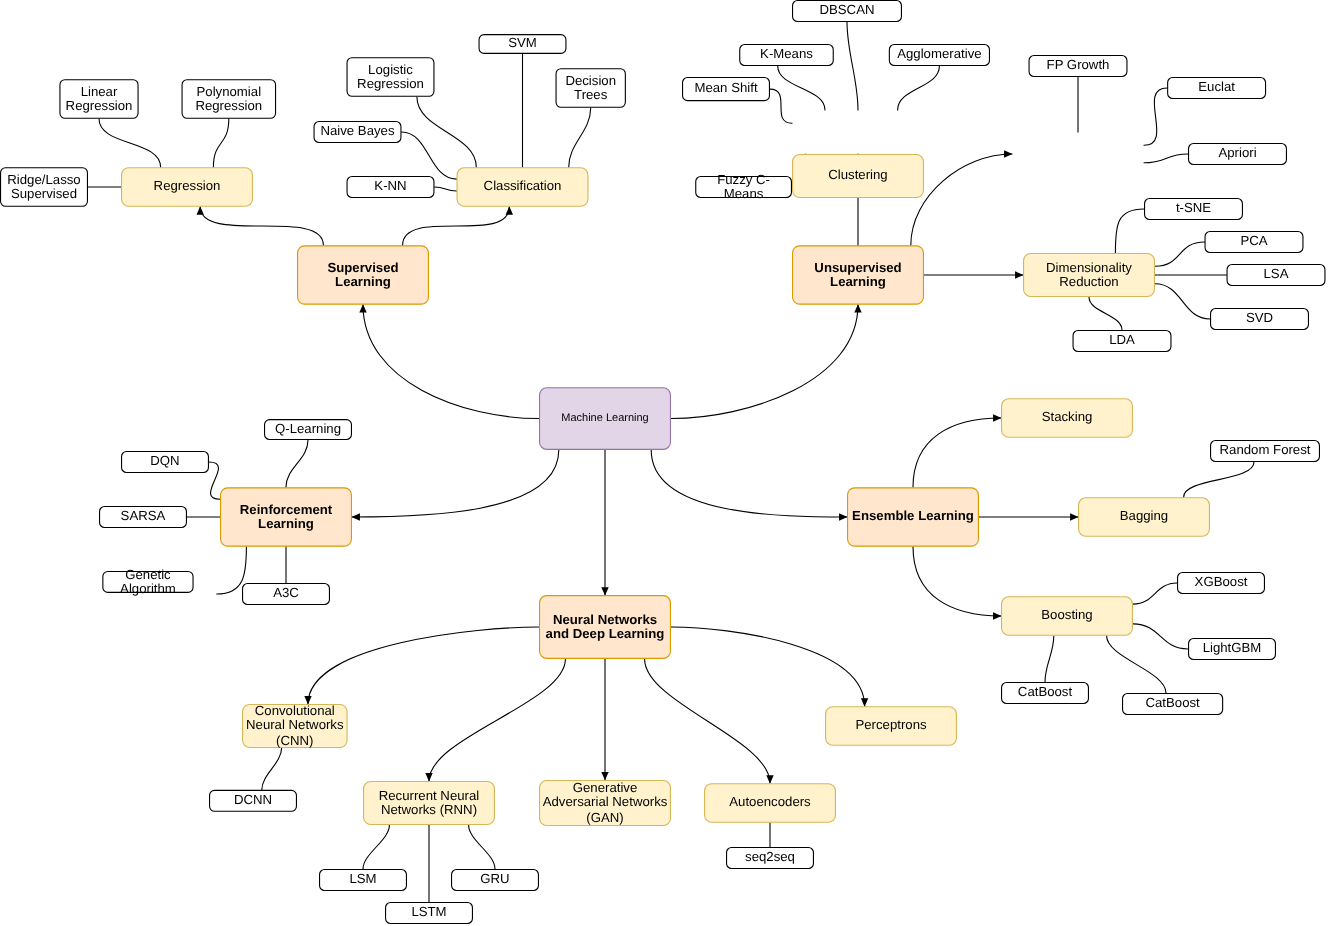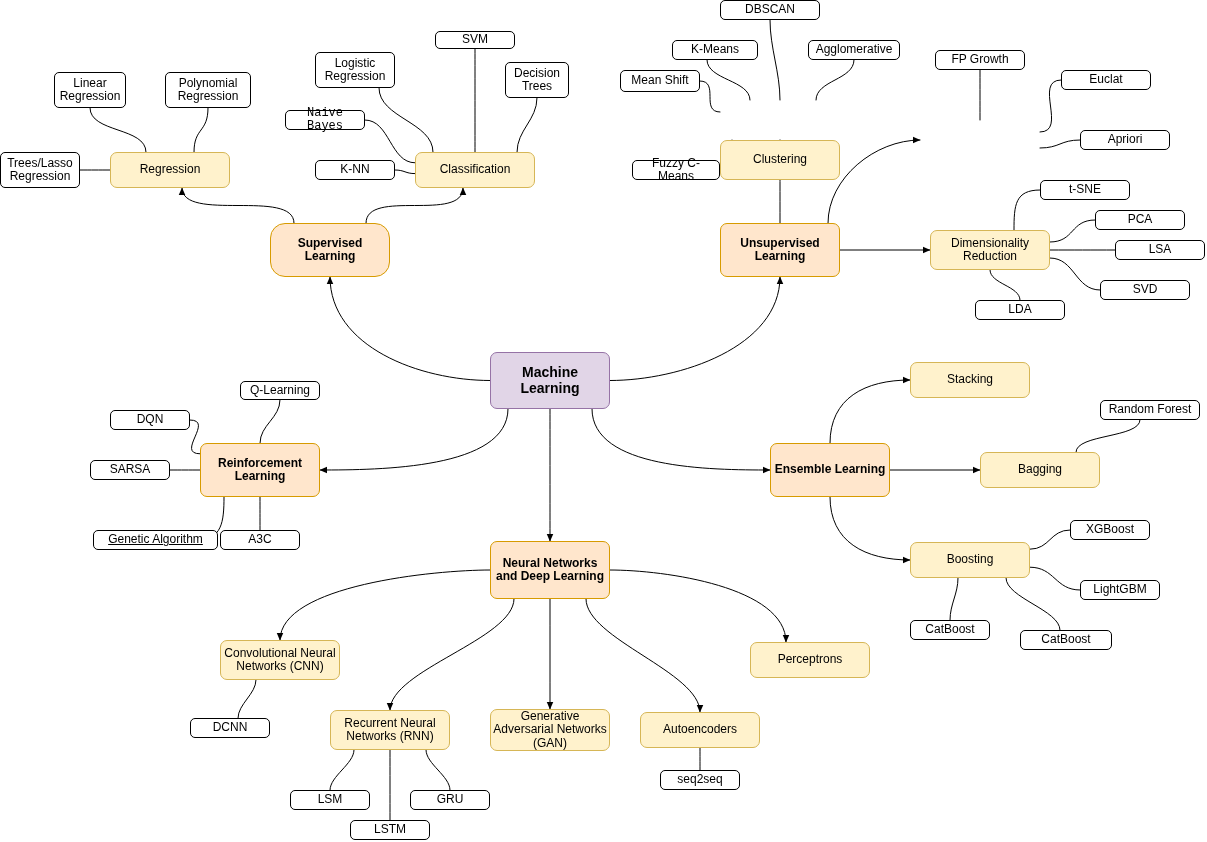--- a/index.html
+++ b/index.html
@@ -11,21 +11,21 @@
   }
   #canvas{position:absolute;left:0;top:0;width:1207px;height:842px;}
   #edge-layer{position:absolute;left:0;top:0;pointer-events:none;}
   .node{
     position:absolute;box-sizing:border-box;
     display:flex;align-items:center;justify-content:center;
     text-align:center;line-height:1.12;padding:1px 2px;
     border-radius:7px;
   }
   .node span{display:block;width:100%;}
-  .node.center{background:var(--center-fill,#E1D5E7);border:1px solid var(--center-stroke,#9673A6);font-weight:700;font-size:14px;}
+  .node.center{background:var(--center-fill,#E1D5E7);border:1px solid var(--center-stroke,#9673A6);font-weight:400;font-size:10px;}
   .node.branch{background:var(--branch-fill,#FFE6CC);border:1px solid var(--branch-stroke,#D79B00);font-weight:700;font-size:12px;}
   .node.topic{background:var(--topic-fill,#FFF2CC);border:1px solid var(--topic-stroke,#D6B656);font-size:12px;}
   .node.leaf{background:var(--leaf-fill,#FFFFFF);border:1px solid var(--leaf-stroke,#000000);font-size:12px;border-radius:5px;}
   .edge{fill:none;stroke:#000;stroke-width:1;stroke-linecap:round;}
 </style>
 </head>
 <body>
 
 <div id="canvas">
   <svg id="edge-layer" width="1207" height="842" viewBox="0 0 1207 842">
@@ -85,21 +85,21 @@
       <path d="M 610 570 C 665 570, 786 587, 786 642" class="edge" marker-end="url(#arrow)" style="stroke: rgb(0, 0, 0);"></path>
       <path d="M 256 680 C 256 694, 238 704, 238 718" class="edge" style="stroke: rgb(0, 0, 0);"></path>
       <path d="M 354 750 C 354 764, 330 776, 330 790" class="edge" style="stroke: rgb(0, 0, 0);"></path>
       <path d="M 390 750 C 390 770, 390 800, 390 820" class="edge" style="stroke: rgb(0, 0, 0);"></path>
       <path d="M 426 750 C 426 764, 450 776, 450 790" class="edge" style="stroke: rgb(0, 0, 0);"></path>
       <path d="M 700 748 C 700 758, 700 760, 700 770" class="edge" style="stroke: rgb(0, 0, 0);"></path>
     </svg>
 <div class="node center" style="left: 490px; top: 352px; width: 120px; height: 57px;">
       <span>Machine Learning</span>
     </div>
-    <div class="node branch" style="left: 270px; top: 223px; width: 120px; height: 54px; border-radius: 15px;">
+    <div class="node branch" style="left: 270px; top: 223px; width: 120px; height: 54px;">
       <span>Supervised Learning</span>
     </div>
     <div class="node branch" style="left: 720px; top: 223px; width: 120px; height: 54px;">
       <span>Unsupervised Learning</span>
     </div>
     <div class="node branch" style="left: 200px; top: 443px; width: 120px; height: 54px;">
       <span>Reinforcement Learning</span>
     </div>
     <div class="node branch" style="left: 770px; top: 443px; width: 120px; height: 54px;">
       <span>Ensemble Learning</span>
@@ -121,21 +121,21 @@
     </div>
     <div class="node topic" style="left: 910px; top: 362px; width: 120px; height: 36px;">
       <span>Stacking</span>
     </div>
     <div class="node topic" style="left: 980px; top: 452px; width: 120px; height: 36px;">
       <span>Bagging</span>
     </div>
     <div class="node topic" style="left: 910px; top: 542px; width: 120px; height: 36px;">
       <span>Boosting</span>
     </div>
-    <div class="node topic" style="left: 220px; top: 640px; width: 120px; height: 40px;">
+    <div class="node topic" style="left: 220px; top: 640px; width: 96px; height: 40px;">
       <span>Convolutional Neural Networks (CNN)</span>
     </div>
     <div class="node topic" style="left: 330px; top: 710px; width: 120px; height: 40px;">
       <span>Recurrent Neural Networks (RNN)</span>
     </div>
     <div class="node topic" style="left: 490px; top: 709px; width: 120px; height: 42px;">
       <span>Generative Adversarial Networks (GAN)</span>
     </div>
     <div class="node topic" style="left: 640px; top: 712px; width: 120px; height: 36px;">
       <span>Autoencoders</span>
@@ -143,32 +143,32 @@
     <div class="node topic" style="left: 750px; top: 642px; width: 120px; height: 36px;">
       <span>Perceptrons</span>
     </div>
     <div class="node leaf" style="left: 54px; top: 72px; width: 72px; height: 36px;">
       <span>Linear Regression</span>
     </div>
     <div class="node leaf" style="left: 165px; top: 72px; width: 86px; height: 36px;">
       <span>Polynomial Regression</span>
     </div>
     <div class="node leaf" style="left: 0px; top: 152px; width: 80px; height: 36px;">
-      <span>Trees/Lasso Regression</span>
+      <span>Ridge/Lasso Supervised</span>
     </div>
     <div class="node leaf" style="left: 315px; top: 52px; width: 80px; height: 36px;">
       <span>Logistic Regression</span>
     </div>
     <div class="node leaf" style="left: 435px; top: 31px; width: 80px; height: 18px;">
       <span>SVM</span>
     </div>
     <div class="node leaf" style="left: 505px; top: 62px; width: 64px; height: 36px;">
       <span>Decision Trees</span>
     </div>
-    <div class="node leaf" style="left: 285px; top: 110px; width: 80px; height: 20px; font-family: Liberation Mono, monospace;">
+    <div class="node leaf" style="left: 285px; top: 110px; width: 80px; height: 20px;">
       <span>Naive Bayes</span>
     </div>
     <div class="node leaf" style="left: 315px; top: 160px; width: 80px; height: 20px;">
       <span>K-NN</span>
     </div>
     <div class="node leaf" style="left: 720px; top: 0px; width: 100px; height: 20px;">
       <span>DBSCAN</span>
     </div>
     <div class="node leaf" style="left: 672px; top: 40px; width: 86px; height: 20px;">
       <span>K-Means</span>
@@ -208,21 +208,21 @@
     </div>
     <div class="node leaf" style="left: 240px; top: 381px; width: 80px; height: 19px;">
       <span>Q-Learning</span>
     </div>
     <div class="node leaf" style="left: 110px; top: 410px; width: 80px; height: 20px;">
       <span>DQN</span>
     </div>
     <div class="node leaf" style="left: 90px; top: 460px; width: 80px; height: 20px;">
       <span>SARSA</span>
     </div>
-    <div class="node leaf" style="left: 93px; top: 530px; width: 125px; height: 20px; text-decoration: underline;">
+    <div class="node leaf" style="left: 93px; top: 519px; width: 83px; height: 20px;">
       <span>Genetic Algorithm</span>
     </div>
     <div class="node leaf" style="left: 220px; top: 530px; width: 80px; height: 20px;">
       <span>A3C</span>
     </div>
     <div class="node leaf" style="left: 1100px; top: 400px; width: 100px; height: 20px;">
       <span>Random Forest</span>
     </div>
     <div class="node leaf" style="left: 1070px; top: 520px; width: 80px; height: 20px;">
       <span>XGBoost</span>

